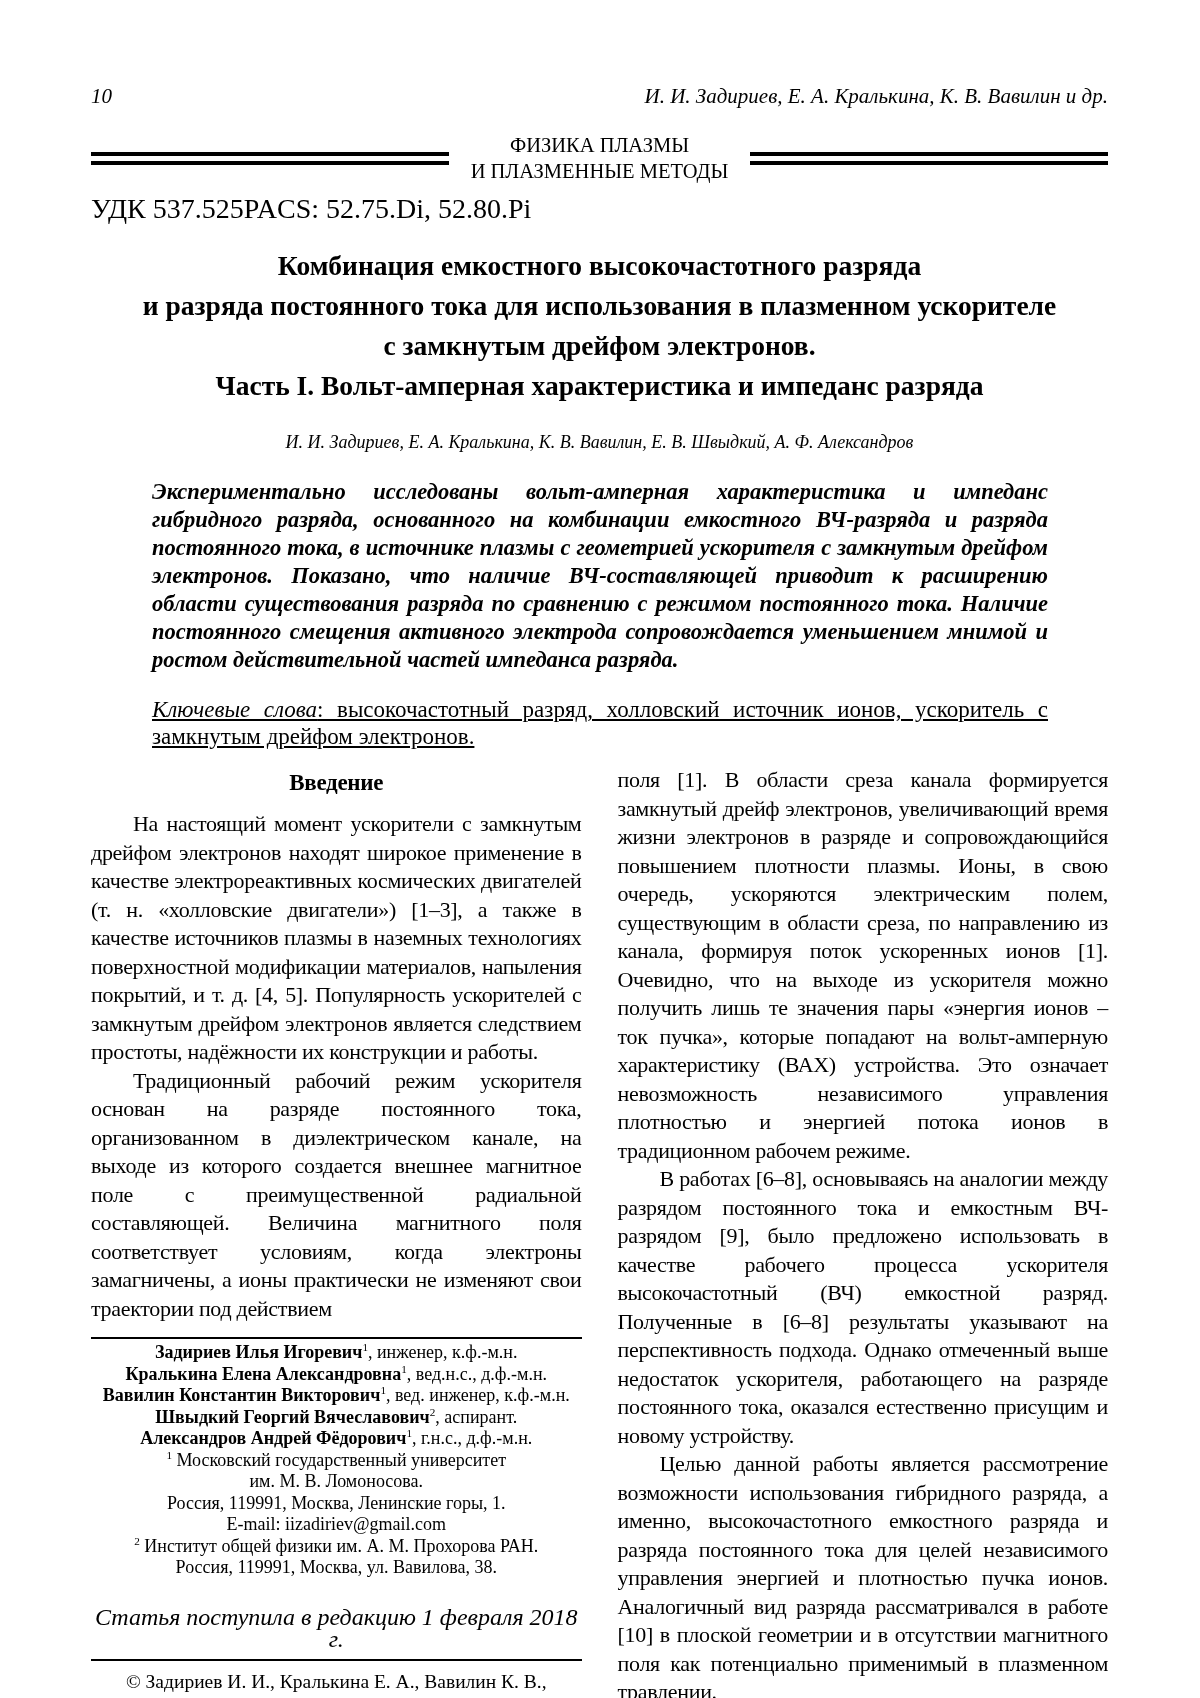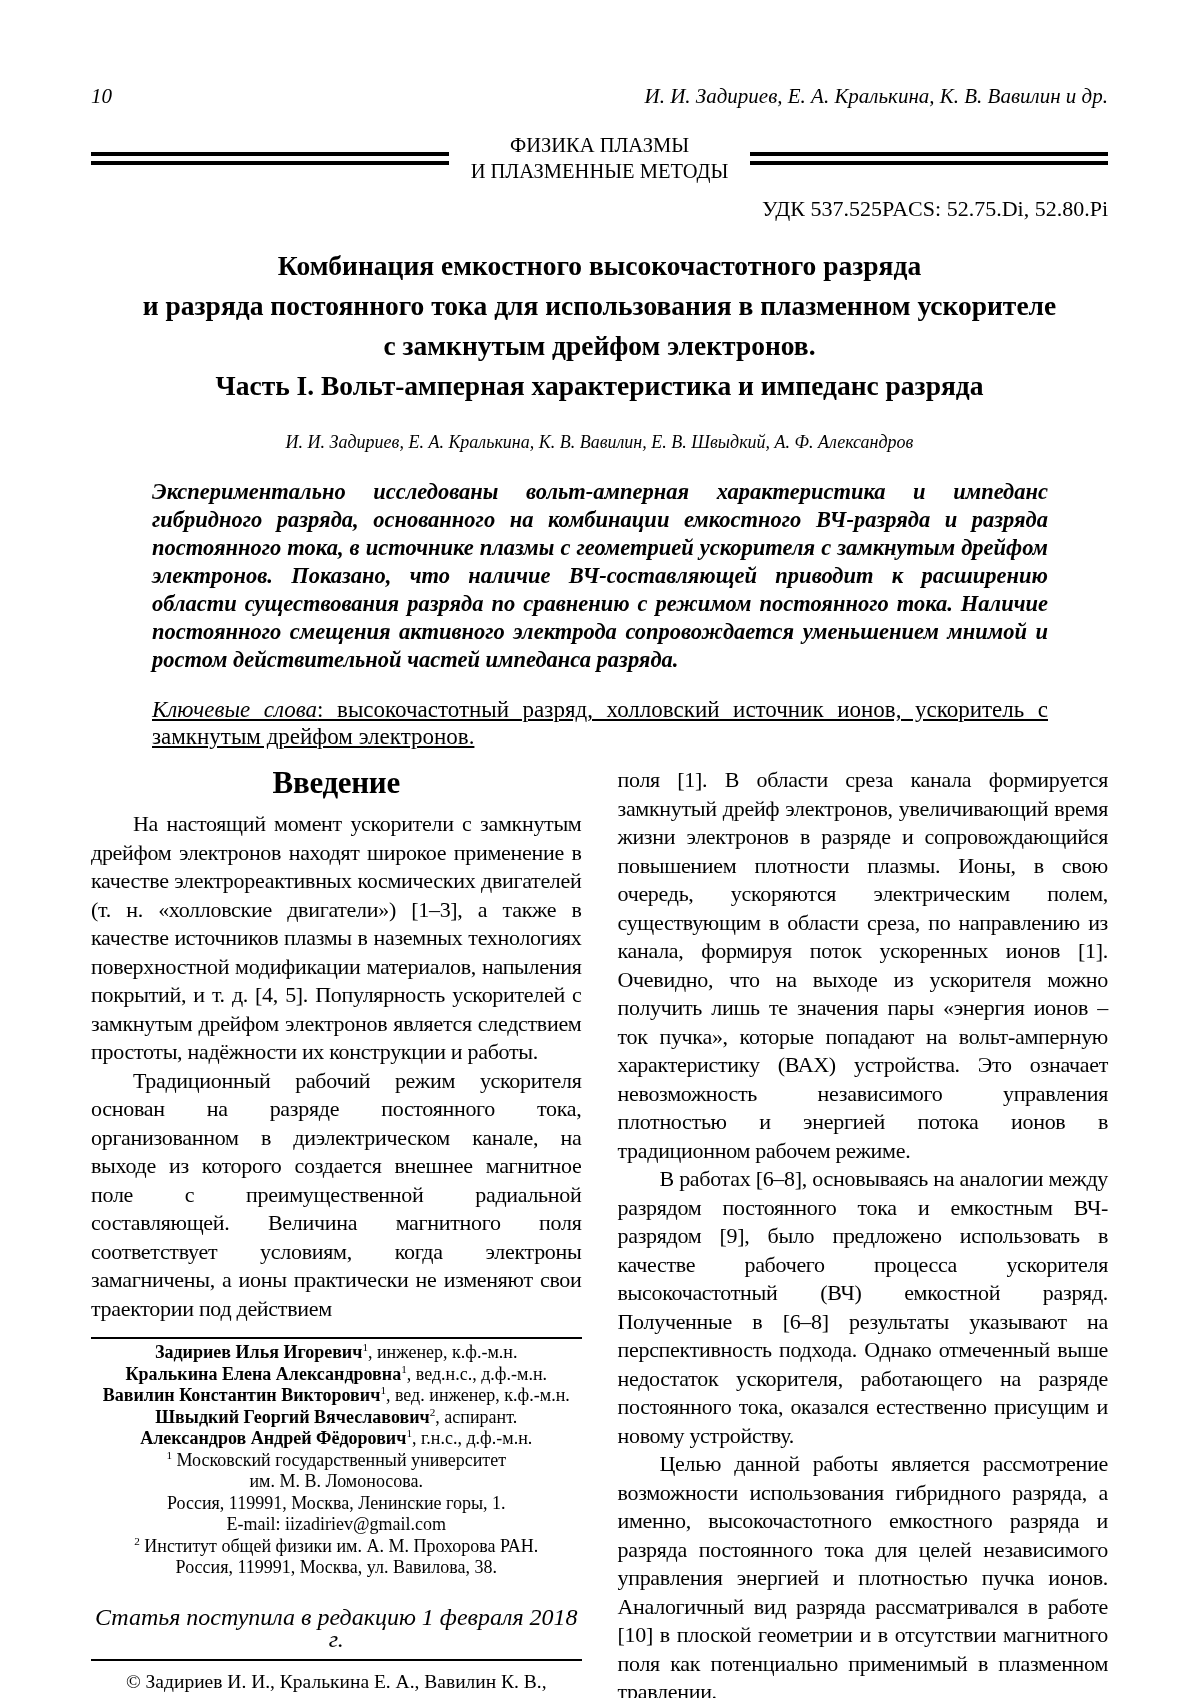--- a/index.html
+++ b/index.html
@@ -14,37 +14,37 @@
     font-family:"Liberation Serif", serif;
   }
   
   .top-row { display:flex; justify-content:space-between; align-items:baseline;
              font-style:italic; font-size:21px; line-height:24px; }
   
   .banner { margin-top:24px; display:flex; align-items:center; }
   .banner-rule { flex:1 1 auto; height:5px; border-top:4px solid #000; border-bottom:4px solid #000; }
   .banner-text { padding:0 22px; text-align:center; font-size:20.5px; line-height:26px; white-space:nowrap; }
   
-  .codes { margin-top:12px; display:flex; justify-content:flex-end; font-size:22px; line-height:26px; }
+  .codes { margin-top:12px; display:flex; justify-content:flex-start; font-size:28px; line-height:26px; }
   
   .title { margin-top:24px; text-align:center; font-weight:bold; font-size:27.5px; line-height:40px; }
   .title > div { white-space:nowrap; }
   
   .authors { margin-top:22px; text-align:center; font-style:italic; font-size:18px; line-height:28px; }
   
   .abstract { margin:22px 60px 0 61px; font-weight:bold; font-style:italic;
               font-size:22.5px; line-height:28px; text-align:justify; }
   
   .keywords { margin:22px 60px 0 61px; font-size:23px; line-height:27px; text-align:justify;text-decoration:underline; }
   .kw-label { font-style:italic; }
   
   .columns { margin-top:16px; display:flex; gap:36px; align-items:flex-start; }
   .col { flex:1 1 0; min-width:0; font-size:22px; line-height:28.5px;
          text-align:justify; letter-spacing:-0.3px; }
-  .intro-heading { text-align:center; font-weight:bold; font-size:31px; line-height:30px; margin:2px 0 12px; }
+  .intro-heading { text-align:center; font-weight:bold; font-size:23px; line-height:30px; margin:2px 0 12px; }
   .col p { margin:0; text-indent:42px; }
   .col p.cont { text-indent:0; }
   
   .footnote { margin-top:14px; border-top:2px solid #000; padding-top:3px;
               font-size:18px; line-height:21.5px; letter-spacing:0; text-align:center; }
   .fn-line { white-space:nowrap; }
   .fn-line .fn-name { font-weight:bold; }
   .footnote sup, .fn-line sup { font-size:0.62em; line-height:0; vertical-align:super; }
   .received { font-style:italic; margin-top:27px; font-size:24px; line-height:22px; }
   .copyright { margin-top:9px; border-top:2px solid #000; padding-top:8px;

